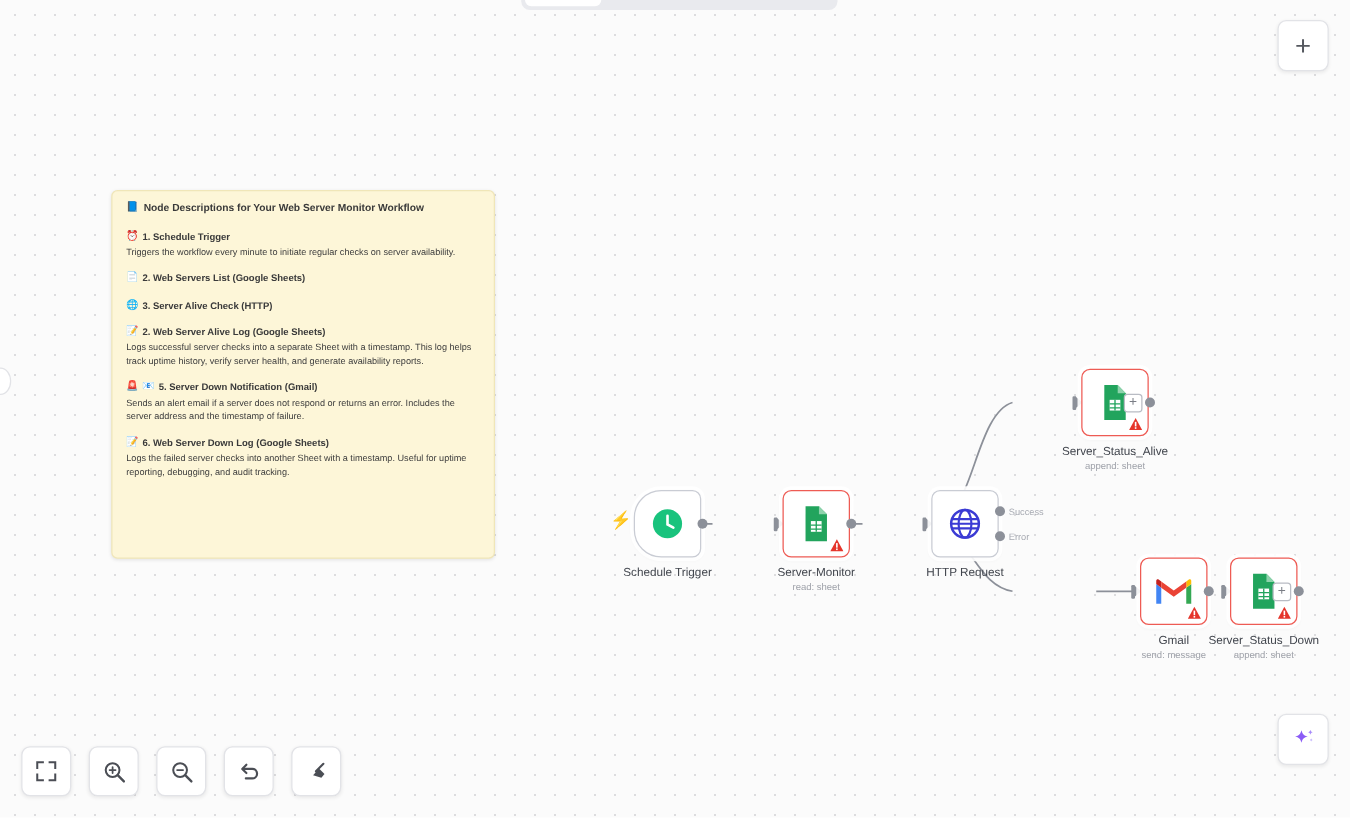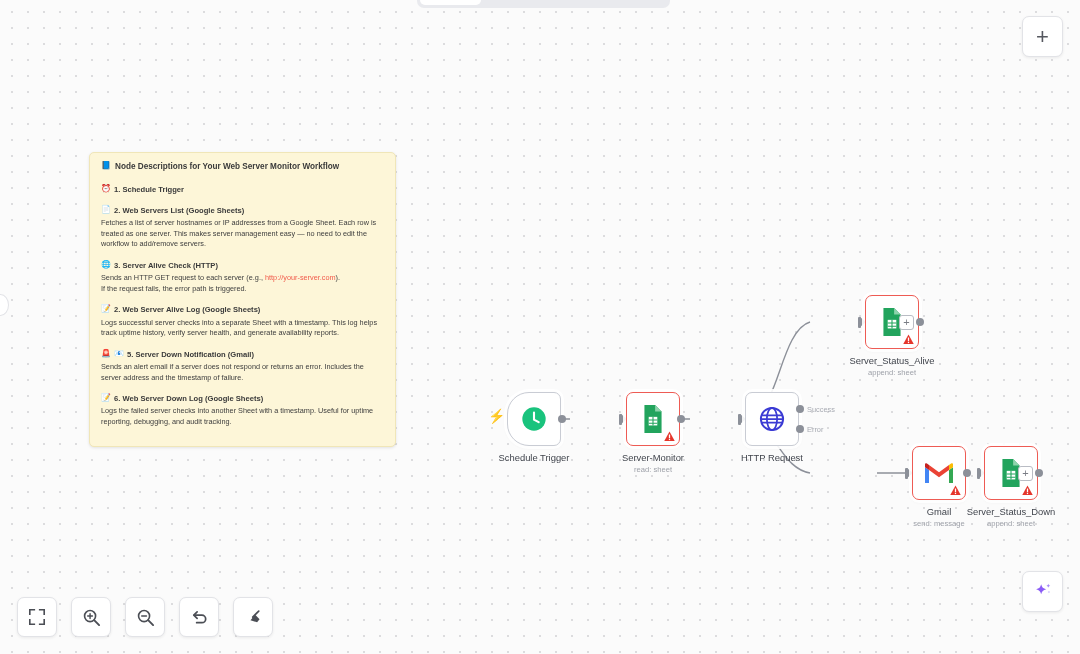--- a/index.html
+++ b/index.html
@@ -176,38 +176,34 @@
     <div class="sticky-title">
       <span class="emo">📘</span>
       <span>Node Descriptions for Your Web Server Monitor Workflow</span>
     </div>
 
     <div class="sec">
       <div class="sec-head">
         <span class="emo">⏰</span>
         <span>1. Schedule Trigger</span>
       </div>
+      <div class="sec-body">Triggers the workflow every minute to initiate regular checks on server availability.</div>
     </div>
 
     <div class="sec">
       <div class="sec-head">
         <span class="emo">📄</span>
         <span>2. Web Servers List (Google Sheets)</span>
       </div>
-      <div class="sec-body">Fetches a list of server hostnames or IP addresses from a Google Sheet. Each row is treated as one server. This makes server management easy — no need to edit the workflow to add/remove servers.</div>
     </div>
 
     <div class="sec">
       <div class="sec-head">
         <span class="emo">🌐</span>
         <span>3. Server Alive Check (HTTP)</span>
-      </div>
-      <div class="sec-body">
-        <span>Sends an HTTP GET request to each server (e.g., </span><a href="#">http://your-server.com</a><span>).</span><br>
-        <span>If the request fails, the error path is triggered.</span>
       </div>
     </div>
 
     <div class="sec">
       <div class="sec-head">
         <span class="emo">📝</span>
         <span>2. Web Server Alive Log (Google Sheets)</span>
       </div>
       <div class="sec-body">Logs successful server checks into a separate Sheet with a timestamp. This log helps track uptime history, verify server health, and generate availability reports.</div>
     </div>

